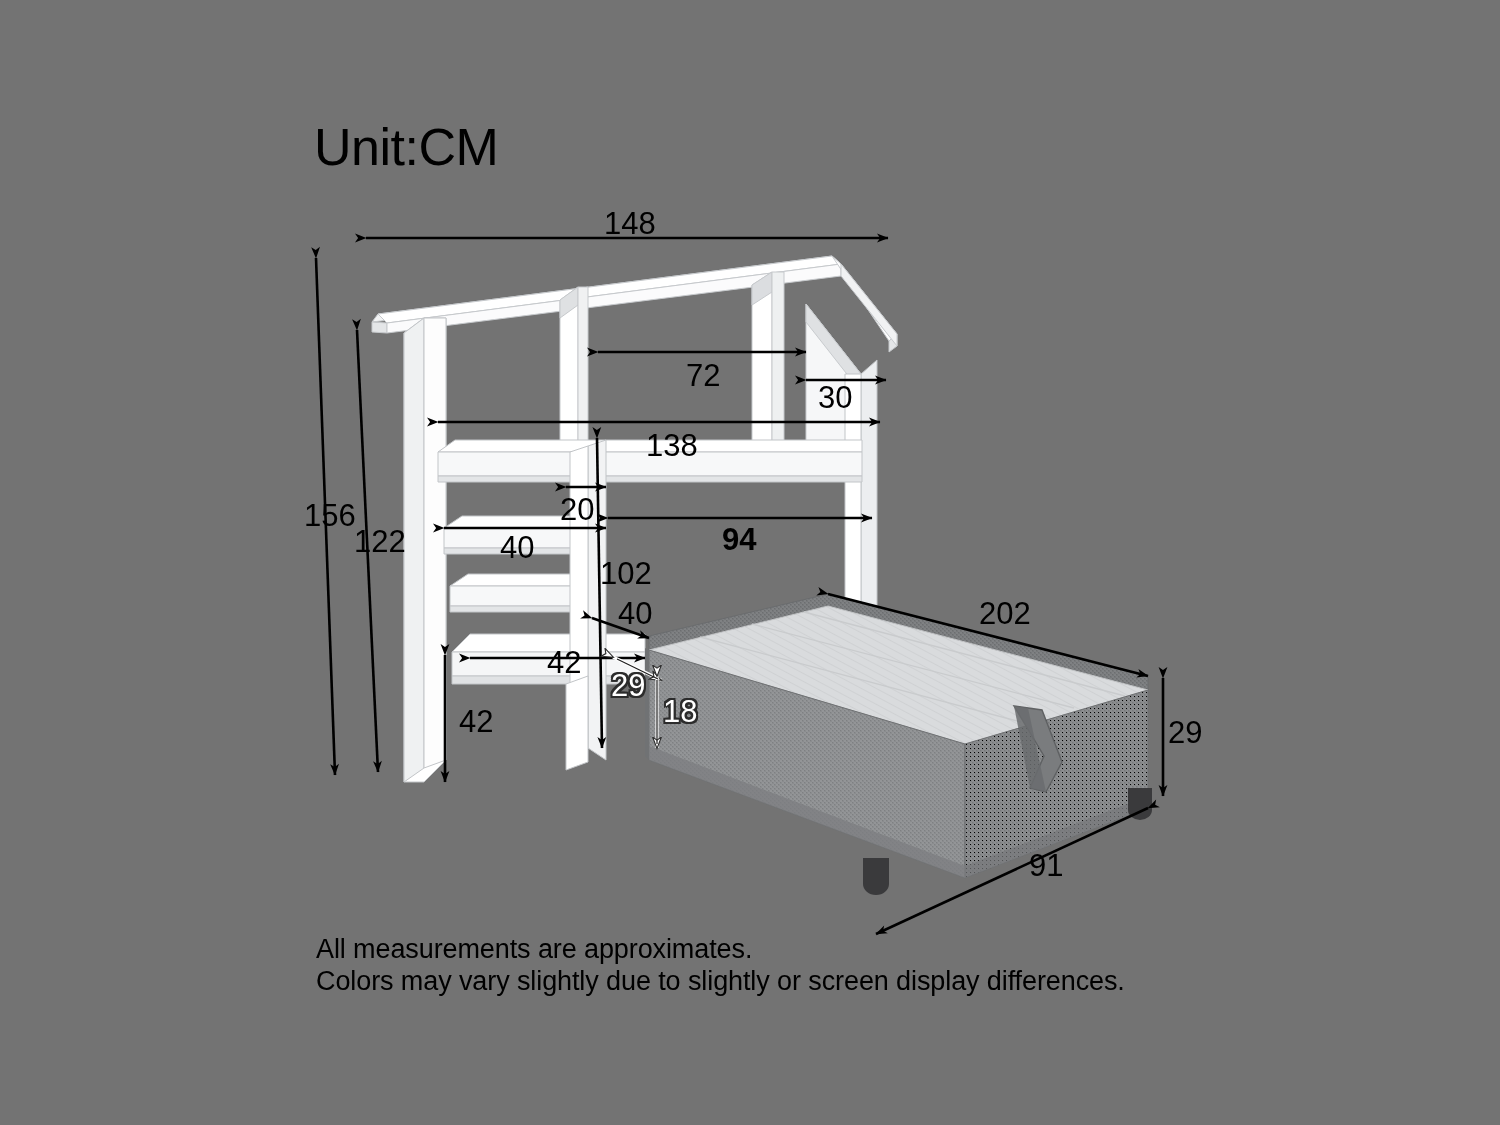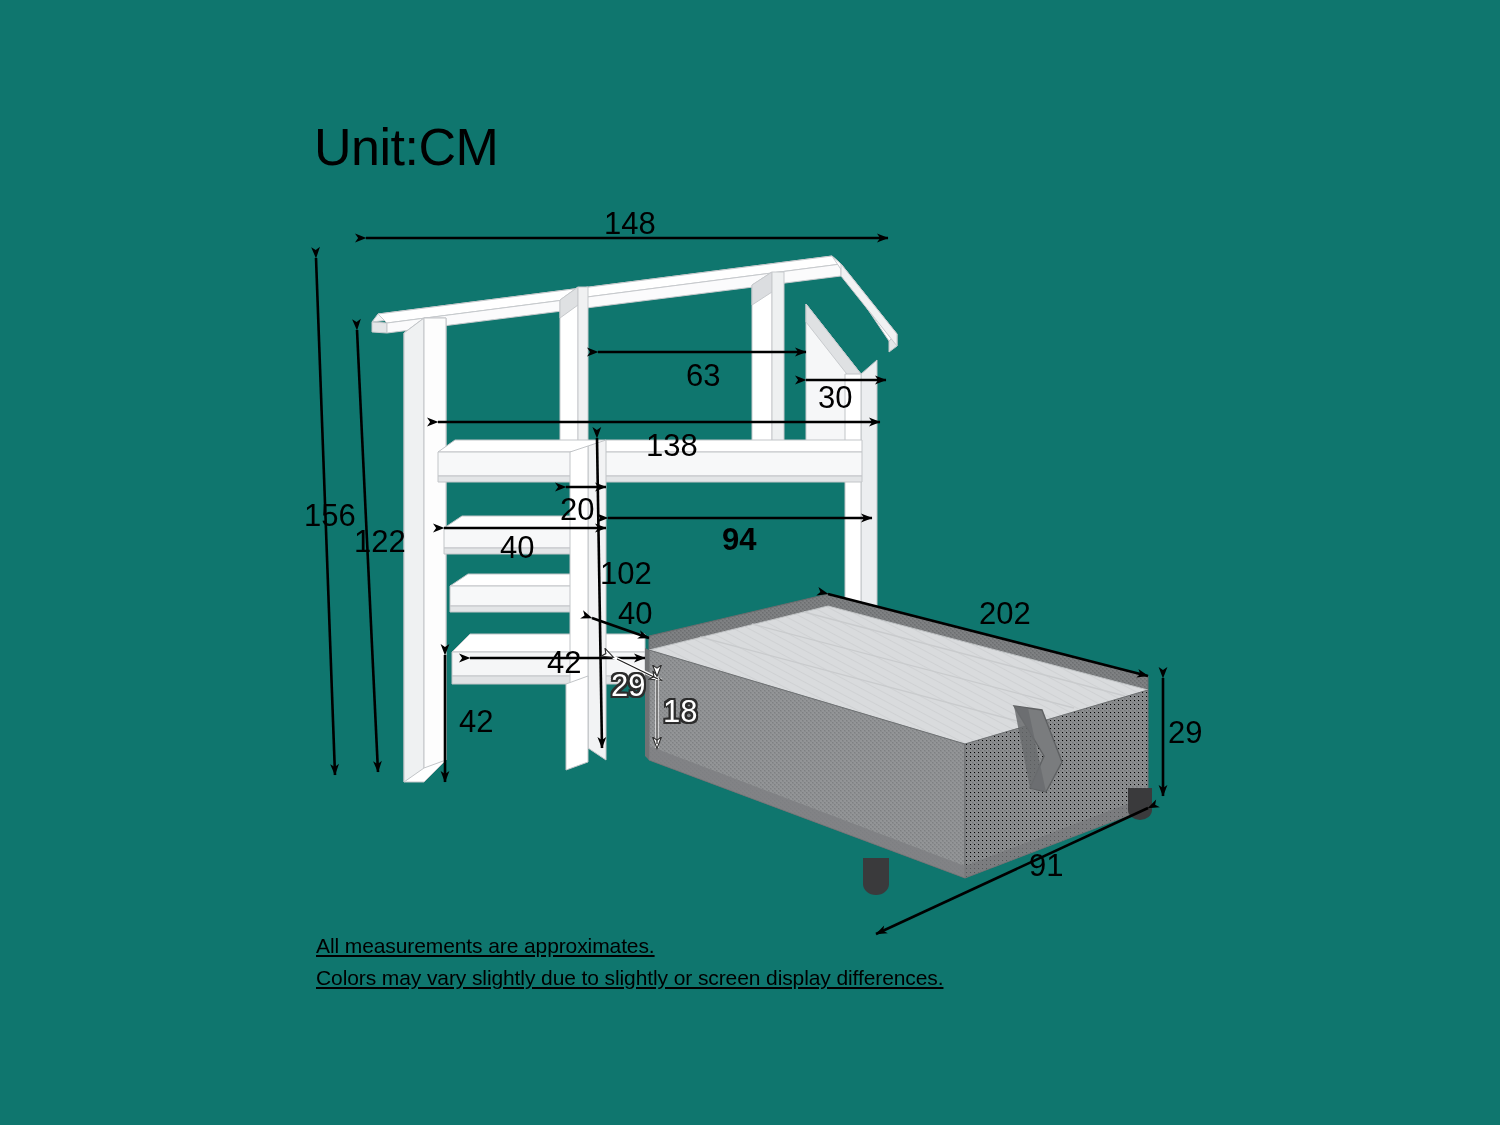--- a/index.html
+++ b/index.html
@@ -9,21 +9,21 @@
     background: #ffffff;
   }
   body {
     font-family: "Liberation Sans", sans-serif;
     color: #000000;
   }
   #stage {
     position: relative;
     width: 1500px;
     height: 1125px;
-    background: #0f766e;
+    background: #737373;
     overflow: hidden;
   }
   #scene {
     position: absolute;
     left: 0;
     top: 0;
     width: 1500px;
     height: 1125px;
   }
   .txt {
@@ -33,24 +33,23 @@
   }
   #title {
     left: 314px;
     top: 120px;
     font-size: 52px;
     letter-spacing: -0.5px;
     color: #000;
   }
   .note {
     left: 316px;
-    font-size: 21px;
+    font-size: 27px;
     color: #000;
     letter-spacing: -0.1px;
-    text-decoration: underline;
   }
   #note1 { top: 935px; }
   #note2 { top: 967px; }
   .dim-label {
     position: absolute;
     font-size: 31px;
     color: #000000;
     white-space: pre;
     letter-spacing: 0px;
   }
@@ -257,21 +256,21 @@
     <g stroke="#1f1f1f" stroke-width="1.2" fill="none">
       <path d="M617,659 L658,679"></path>
       <path d="M657,680 L657,744"></path>
     </g>
 
   </svg>
 
   <div class="dim-label" style="left:604px;  top:206px;">148</div>
   <div class="dim-label" style="left:304px;  top:498px;">156</div>
   <div class="dim-label" style="left:354px;  top:524px;">122</div>
-  <div class="dim-label" style="left:686px;  top:358px;">63</div>
+  <div class="dim-label" style="left:686px;  top:358px;">72</div>
   <div class="dim-label" style="left:818px;  top:380px;text-align:right;">30</div>
   <div class="dim-label" style="left:646px;  top:428px;">138</div>
   <div class="dim-label" style="left:560px;  top:492px;">20</div>
   <div class="dim-label" style="left:500px;  top:530px;">40</div>
   <div class="dim-label" style="left:722px;  top:522px;font-weight:bold;">94</div>
   <div class="dim-label" style="left:600px;  top:556px;">102</div>
   <div class="dim-label" style="left:618px;  top:596px;">40</div>
   <div class="dim-label" style="left:547px;  top:645px;">42</div>
   <div class="dim-label" style="left:459px;  top:704px;">42</div>
   <div class="dim-label" style="left:979px;  top:596px;">202</div>

